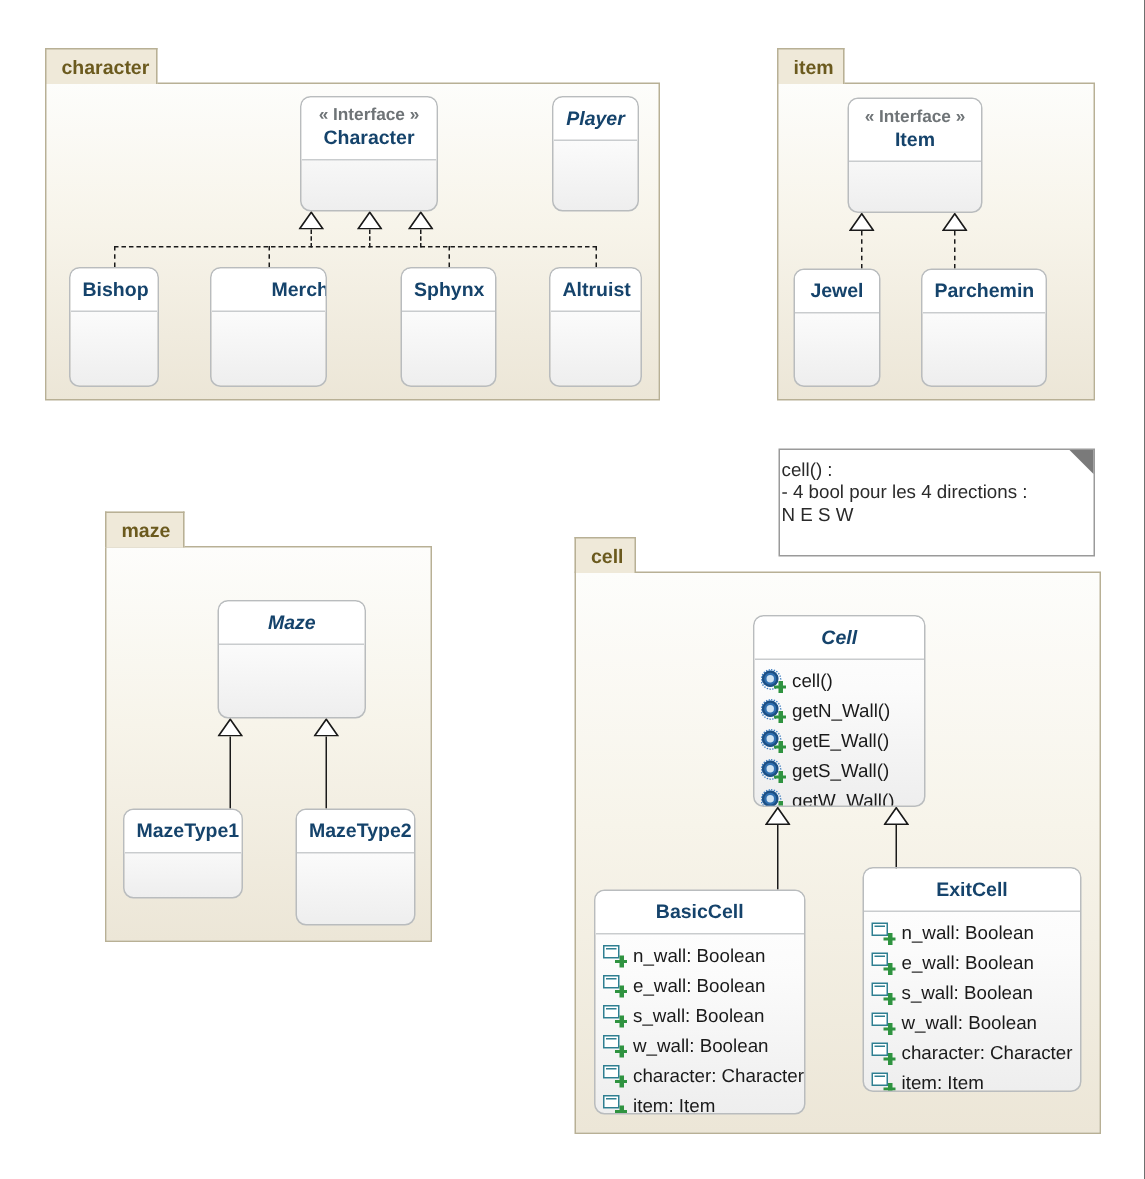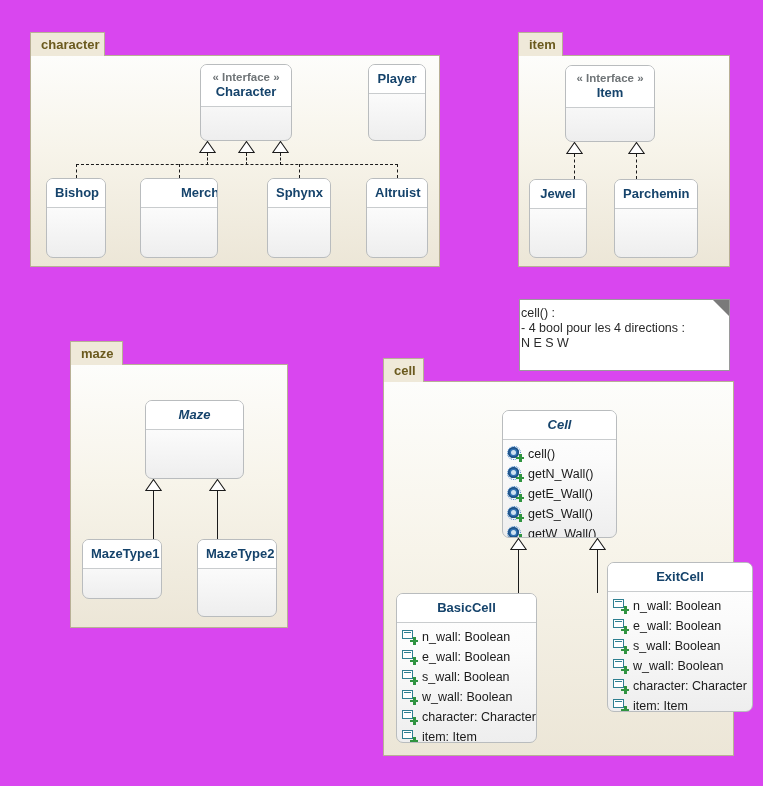--- a/index.html
+++ b/index.html
@@ -4,21 +4,21 @@
 <style>
   html, body {
     margin: 0;
     padding: 0;
     background: #000000;
   }
   #canvas {
     position: relative;
     width: 763px;
     height: 786px;
-    background: #d946ef;
+    background: #ffffff;
     font-family: "Liberation Sans", sans-serif;
     overflow: hidden;
   }
 
   
   .package { position: absolute; }
   .pkg-tab {
     position: absolute;
     top: 0; left: 0;
     height: 24px;
@@ -215,21 +215,21 @@
   </div>
 
   <div class="cls" style="left:200px; top:64px; width:92px; height:77px;">
     <div class="cls-head">
       <span class="cls-stereo">« Interface »</span>
       <span class="cls-name">Character</span>
     </div>
     <div class="cls-body empty"></div>
   </div>
 
-  <div class="cls" style="left:368px; top:64px; width:58px; height:77px;">
+  <div class="cls" style="left:368px; top:64px; width:58px; height:77px;font-style:italic;">
     <div class="cls-head" style="padding-top:6px;">
       <span class="cls-name">Player</span>
     </div>
     <div class="cls-body empty"></div>
   </div>
 
   <div class="arrow-wrap" style="left:199px; top:141px;">
     <svg width="17" height="12" viewBox="0 0 17 12">
       <polygon points="8.5,0.5 16.2,11.5 0.8,11.5" fill="#ffffff" stroke="#1a1a1a" stroke-width="1.1"></polygon>
     </svg>
@@ -473,21 +473,21 @@
       <div class="member">
         <span class="icon icon-attr">
           <span class="box"></span>
             <span class="plus"></span>
         </span>
         <span class="mtext">item: Item</span>
       </div>
     </div>
   </div>
 
-  <div class="cls" style="left:575px; top:562px; width:146px; height:150px;margin-left:32px;">
+  <div class="cls" style="left:575px; top:578px; width:146px; height:150px;">
     <div class="cls-head" style="padding-top:6px;">
       <span class="cls-name">ExitCell</span>
     </div>
     <div class="cls-body">
       <div class="member">
         <span class="icon icon-attr">
           <span class="box"></span>
             <span class="plus"></span>
         </span>
         <span class="mtext">n_wall: Boolean</span>

